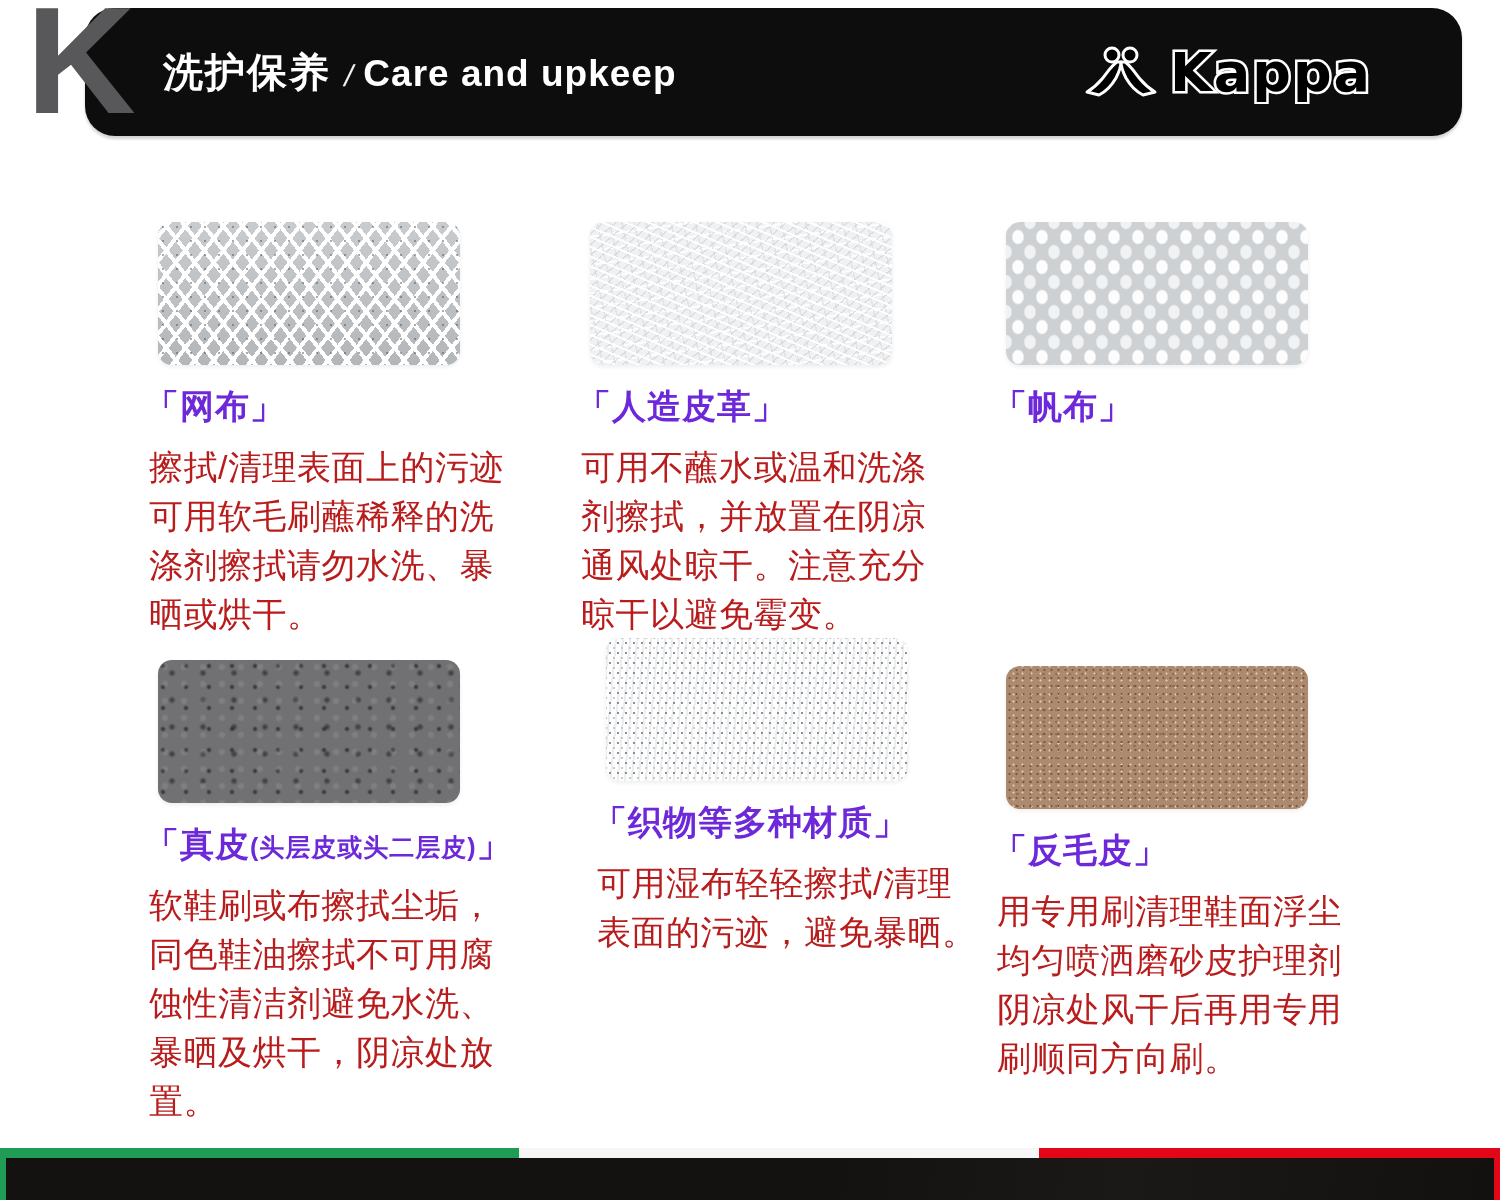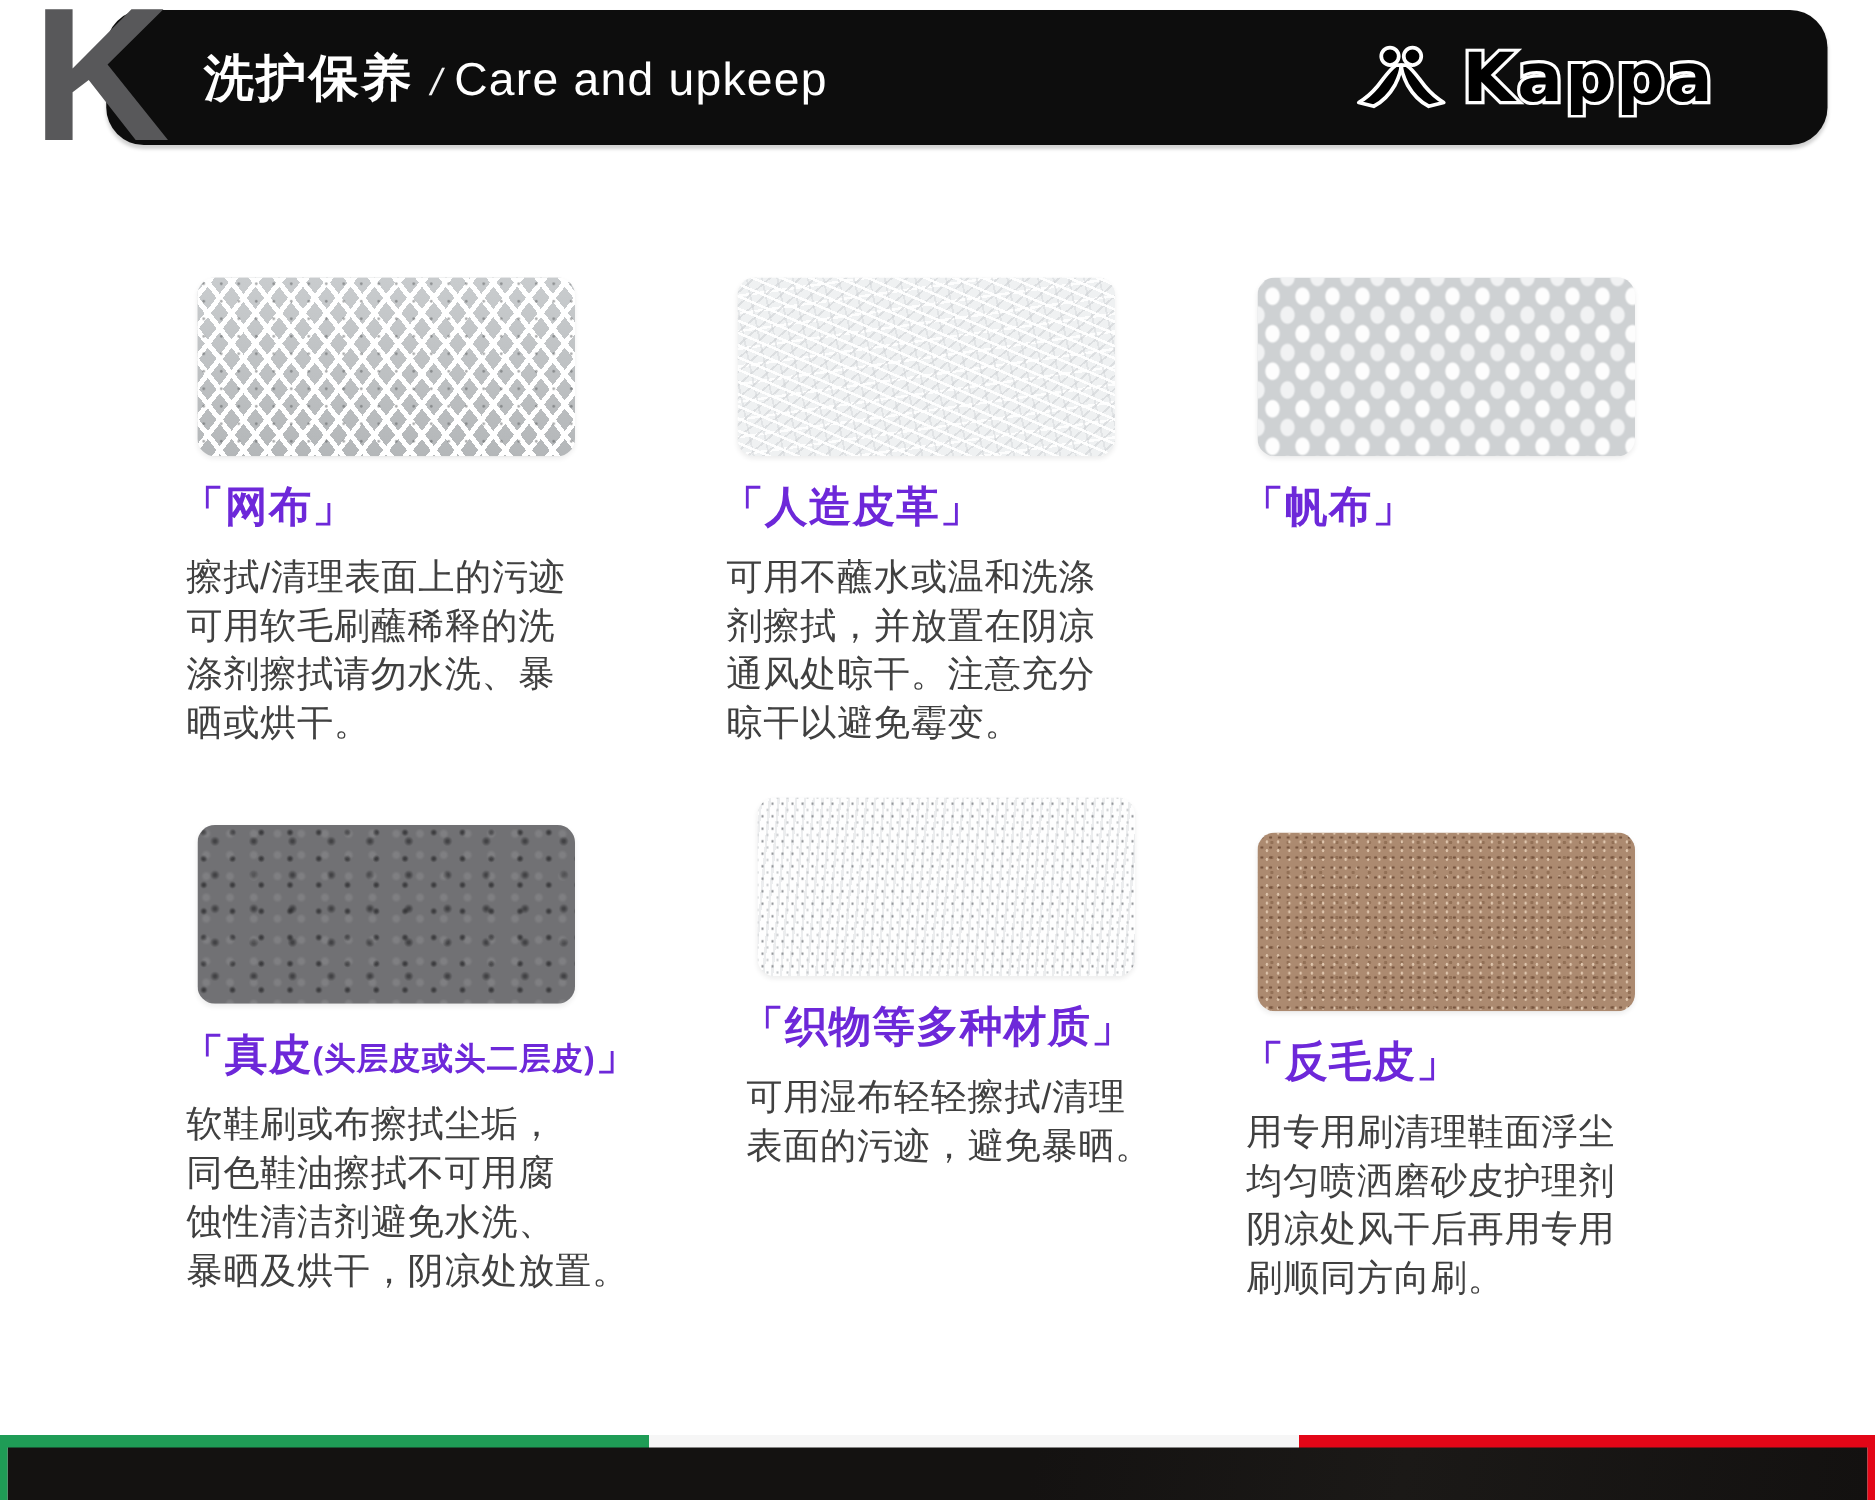--- a/index.html
+++ b/index.html
@@ -8,51 +8,51 @@
     background:#ffffff;
     font-family:"Liberation Sans","DejaVu Sans",sans-serif;
   }
   
   .k-watermark{
     position:absolute;left:26px;top:-16px;z-index:3;
     font-size:152px;font-weight:800;color:#58585a;line-height:1;
     letter-spacing:-6px;
   }
   .header-bar{
-    position:absolute;left:85px;top:8px;width:1377px;height:108px;z-index:2;
+    position:absolute;left:85px;top:8px;width:1377px;height:128px;z-index:2;
     background:#0d0d0d;border-radius:30px;
     box-shadow:0 3px 3px rgba(0,0,0,.18);
     display:flex;align-items:center;justify-content:space-between;
     padding:0 60px 0 78px;box-sizing:border-box;
   }
   .header-title{color:#fff;display:flex;align-items:baseline;white-space:nowrap;}
   .header-title .zh{font-size:40px;font-weight:700;letter-spacing:2px;}
   .header-title .sep{font-size:30px;font-weight:300;margin:0 10px 0 14px;opacity:.95;transform:skewX(-12deg);display:inline-block;}
-  .header-title .en{font-size:37px;font-weight:400;letter-spacing:1px;}
+  .header-title .en{font-size:37px;font-weight:700;letter-spacing:1px;}
   .brand-logo{display:block;}
   
   .card{position:absolute;width:420px;}
   .card.c0{left:145px;top:222px;}
   .card.c1{left:577px;top:222px;}
   .card.c2{left:993px;top:222px;}
   .card.c3{left:145px;top:660px;}
   .card.c4{left:593px;top:638px;}
   .card.c5{left:993px;top:666px;}
   .swatch{
     width:302px;height:143px;border-radius:14px;margin-left:13px;
     box-shadow:0 2px 4px rgba(0,0,0,.07);
   }
   .mat-title{
     margin:21px 0 0 0;font-size:34px;font-weight:700;color:#6d28d9;
     line-height:40px;letter-spacing:1px;white-space:nowrap;
   }
   .mat-title .note{font-size:25px;font-weight:700;}
   .mat-desc{
     margin:14px 0 0 4px;width:402px;
-    font-size:29px;line-height:39px;color:#404040;
+    font-size:34px;line-height:49px;color:#b91c1c;
     letter-spacing:.5px;white-space:pre-line;
   }
   
   .tex-mesh{
     background-color:#a9acae;
     background-image:
       radial-gradient(circle 2px at 5px 5px, rgba(70,72,74,.45) 40%, rgba(70,72,74,0) 65%),
       repeating-linear-gradient(52deg, #ffffff 0 4px, rgba(255,255,255,0) 4px 15px),
       repeating-linear-gradient(-52deg, #ffffff 0 4px, rgba(255,255,255,0) 4px 15px),
       linear-gradient(#c9ccce,#b4b7b9);

